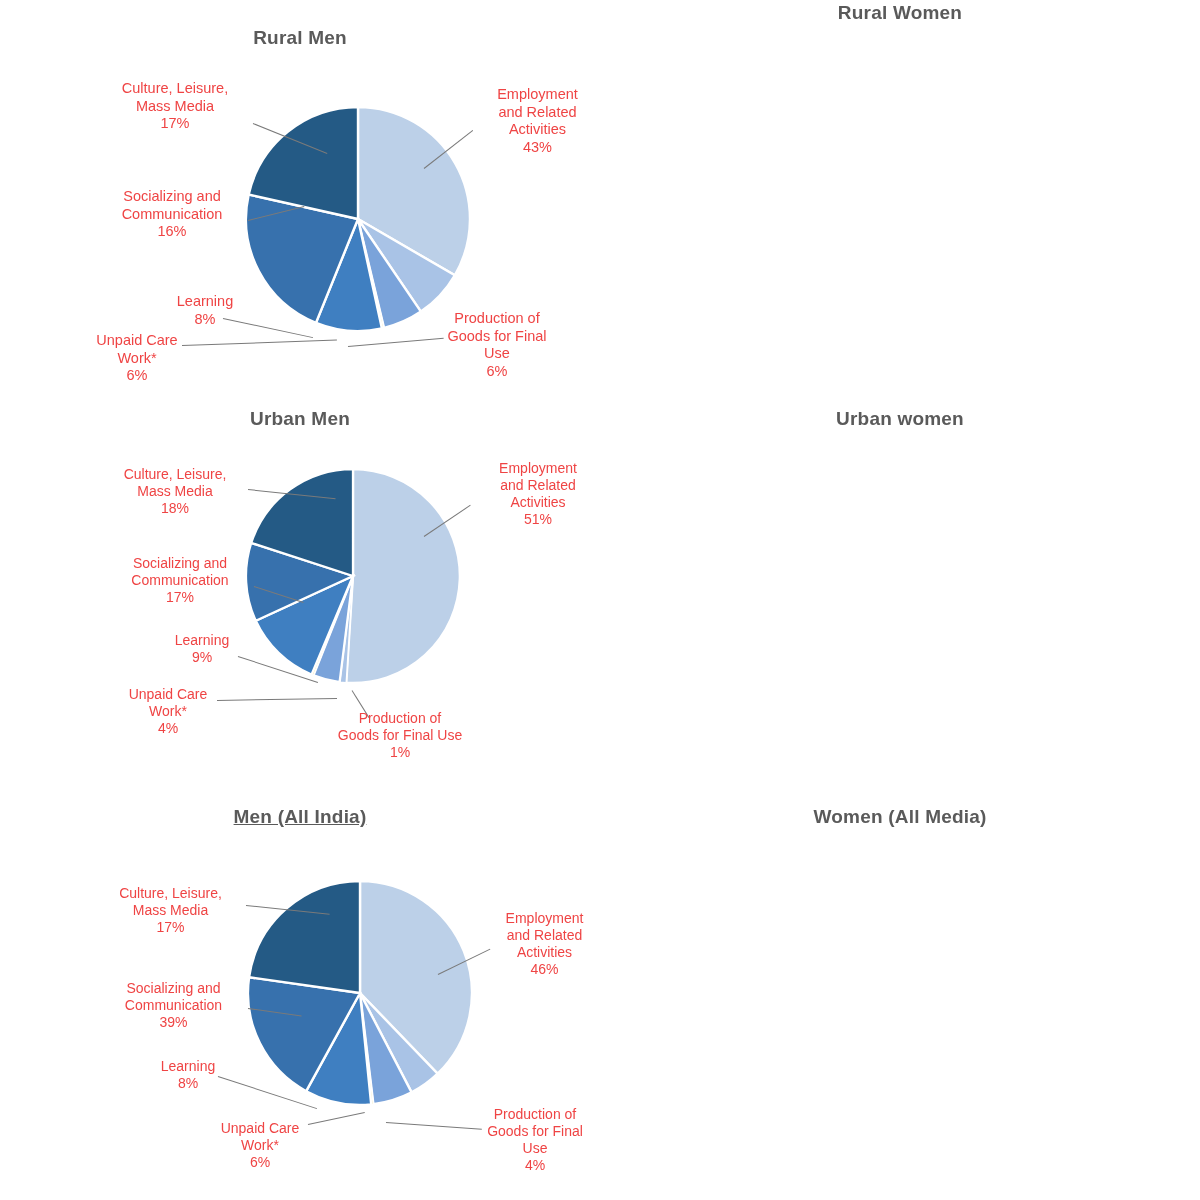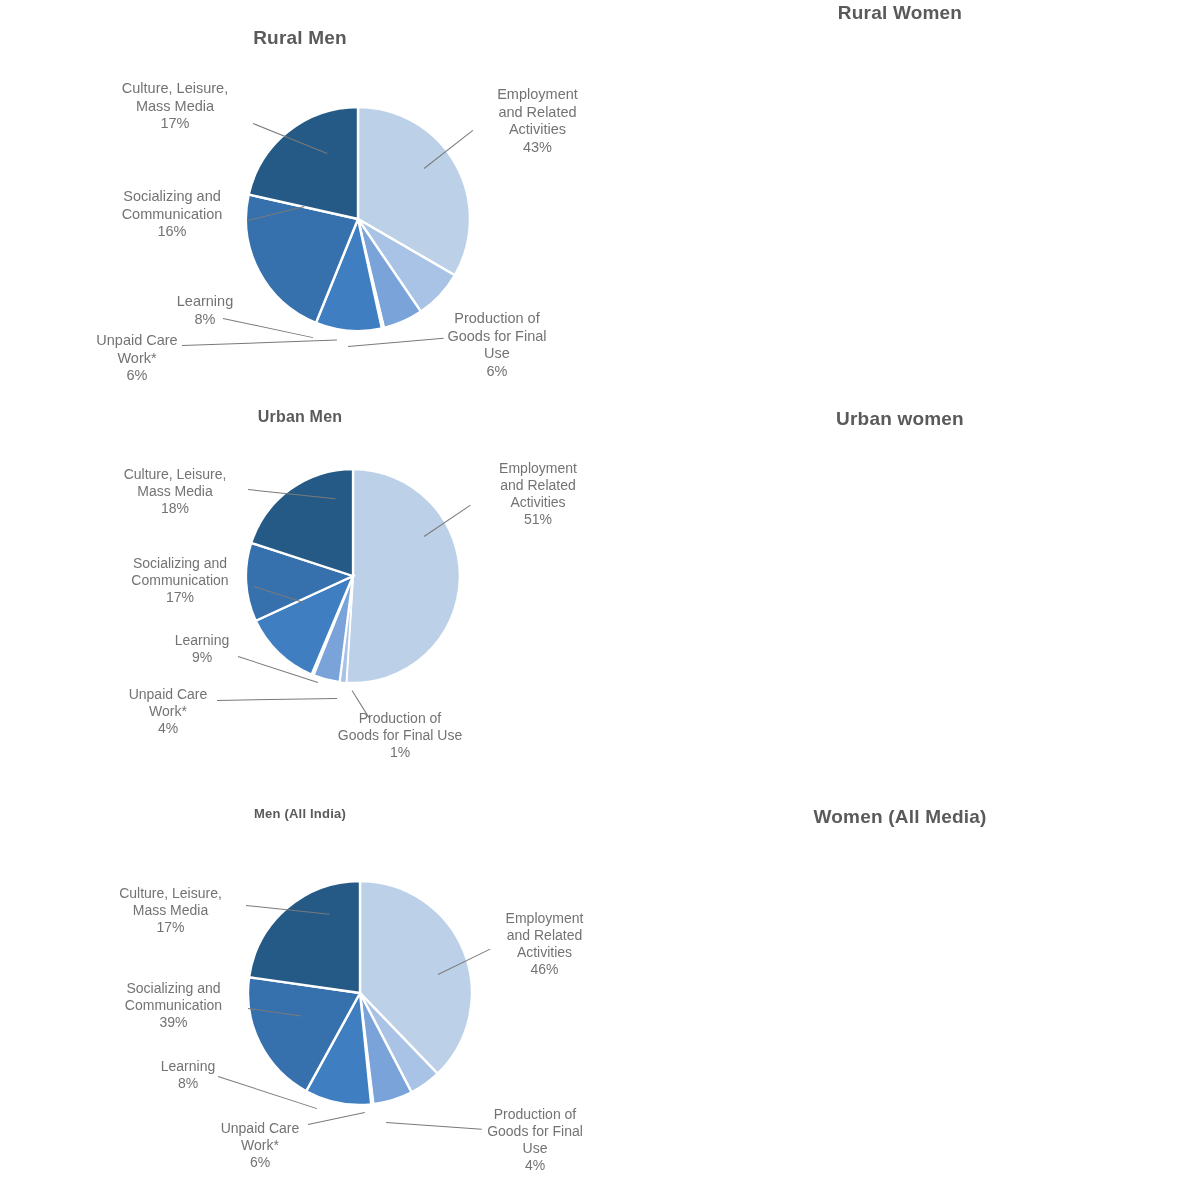--- a/index.html
+++ b/index.html
@@ -21,21 +21,21 @@
     position:absolute;left:0;right:0;
     text-align:center;
     font-weight:bold;
     color:#5a5a5a;
     letter-spacing:.2px;
   }
   .pie-wrap{position:absolute;}
   .pie-svg{display:block;overflow:visible;}
   .lbl{
     position:absolute;
-    color:#737373;
+    color:#ef4444;
     line-height:1.22;
     text-align:center;
     white-space:pre-line;
     font-weight:400;
   }
   .lbl .pct{display:block;}
   .leader{position:absolute;background:#7a7a7a;transform-origin:0 50%;height:1px;}
 
   
   #p-rural-men .panel-title{top:27px;font-size:19px;}
@@ -45,35 +45,35 @@
   #p-rural-men .l-learn{left:150px;top:293px;width:110px;font-size:14.5px;}
   #p-rural-men .l-unpaid{left:72px;top:332px;width:130px;font-size:14.5px;}
   #p-rural-men .l-employ{left:470px;top:86px;width:135px;font-size:14.5px;}
   #p-rural-men .l-prod{left:432px;top:310px;width:130px;font-size:14.5px;}
 
   
   #p-rural-women .panel-title{top:2px;font-size:19px;}
   #p-rural-women .l-social{left:582px;top:192px;width:170px;font-size:14.5px;}
 
   
-  #p-urban-men .panel-title{top:8px;font-size:16px;}
+  #p-urban-men .panel-title{top:8px;font-size:19px;}
   #p-urban-men .pie-wrap{left:243px;top:66px;}
   #p-urban-men .l-culture{left:95px;top:66px;width:160px;font-size:14px;}
   #p-urban-men .l-social{left:95px;top:155px;width:170px;font-size:14px;}
   #p-urban-men .l-learn{left:152px;top:232px;width:100px;font-size:14px;}
   #p-urban-men .l-unpaid{left:108px;top:286px;width:120px;font-size:14px;}
   #p-urban-men .l-employ{left:473px;top:60px;width:130px;font-size:14px;}
   #p-urban-men .l-prod{left:310px;top:310px;width:180px;font-size:14px;}
 
   
   #p-urban-women .panel-title{top:8px;font-size:19px;}
   #p-urban-women .l-social{left:580px;top:178px;width:168px;font-size:14px;}
 
   
-  #p-men-india .panel-title{top:16px;font-size:13px;}
+  #p-men-india .panel-title{top:16px;font-size:19px;text-decoration:underline;}
   #p-men-india .pie-wrap{left:245px;top:88px;}
   #p-men-india .l-culture{left:88px;top:95px;width:165px;font-size:14px;}
   #p-men-india .l-social{left:86px;top:190px;width:175px;font-size:14px;}
   #p-men-india .l-learn{left:138px;top:268px;width:100px;font-size:14px;}
   #p-men-india .l-unpaid{left:200px;top:330px;width:120px;font-size:14px;}
   #p-men-india .l-employ{left:482px;top:120px;width:125px;font-size:14px;}
   #p-men-india .l-prod{left:470px;top:316px;width:130px;font-size:14px;}
 
   
   #p-women-india .panel-title{top:16px;font-size:19px;}

